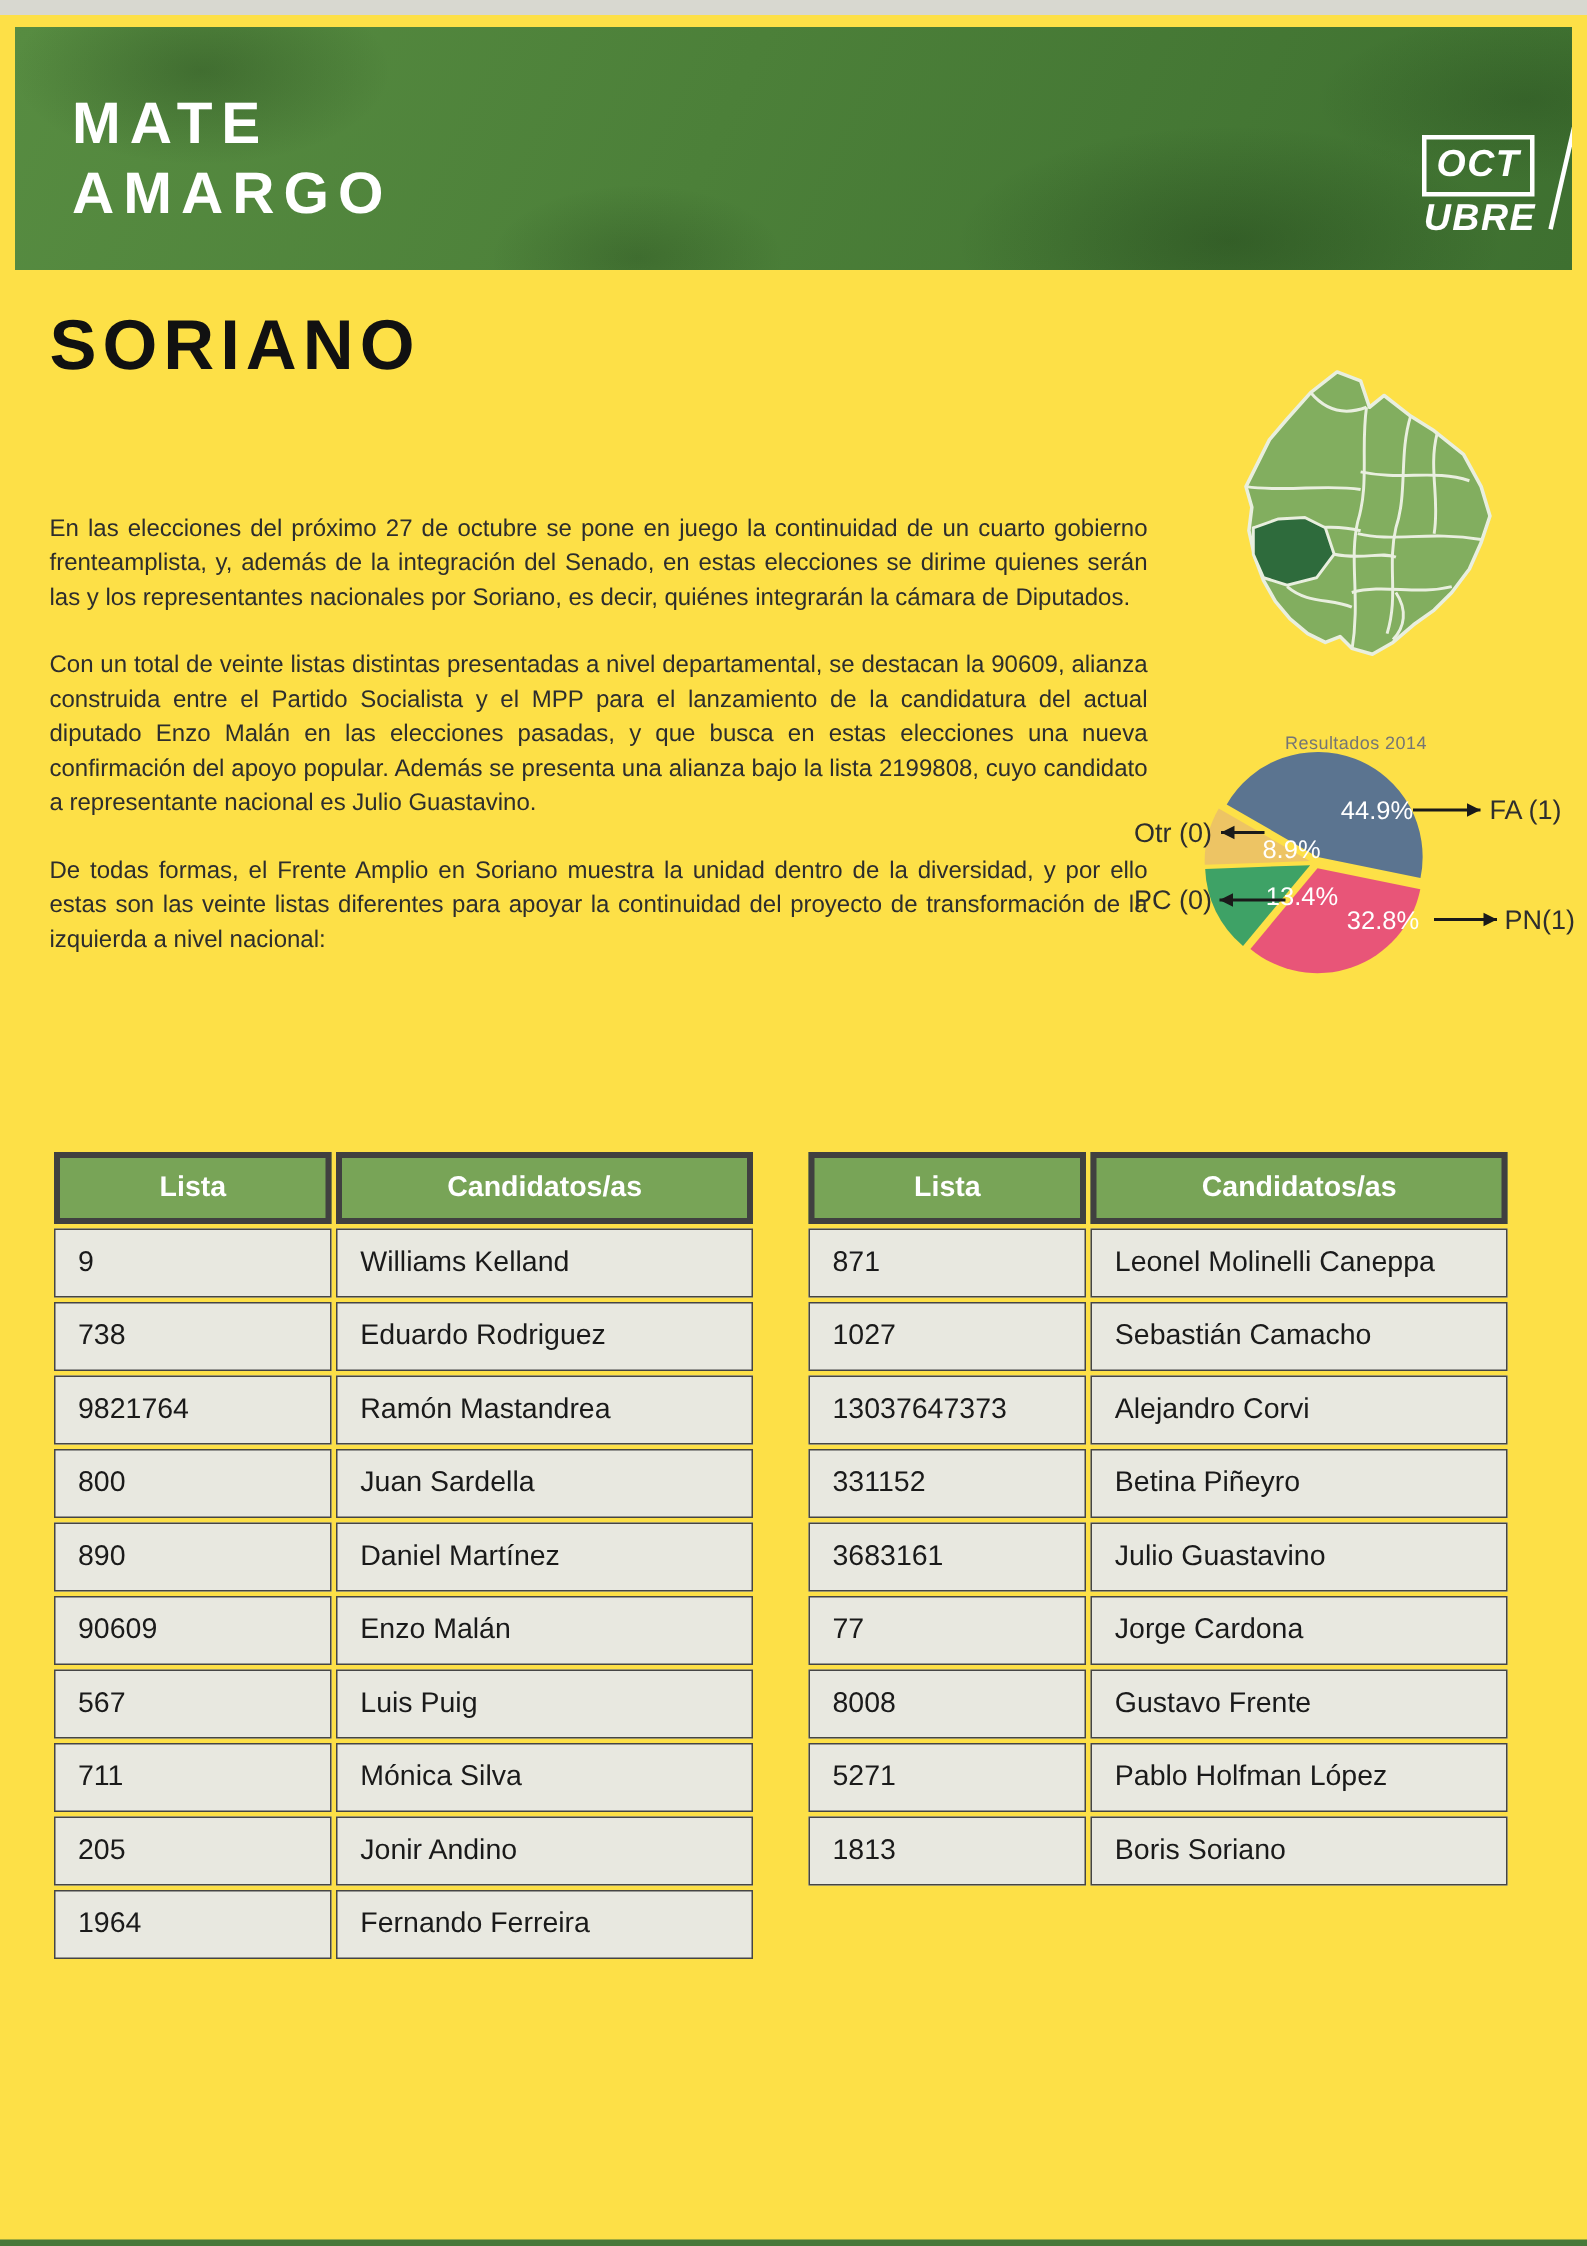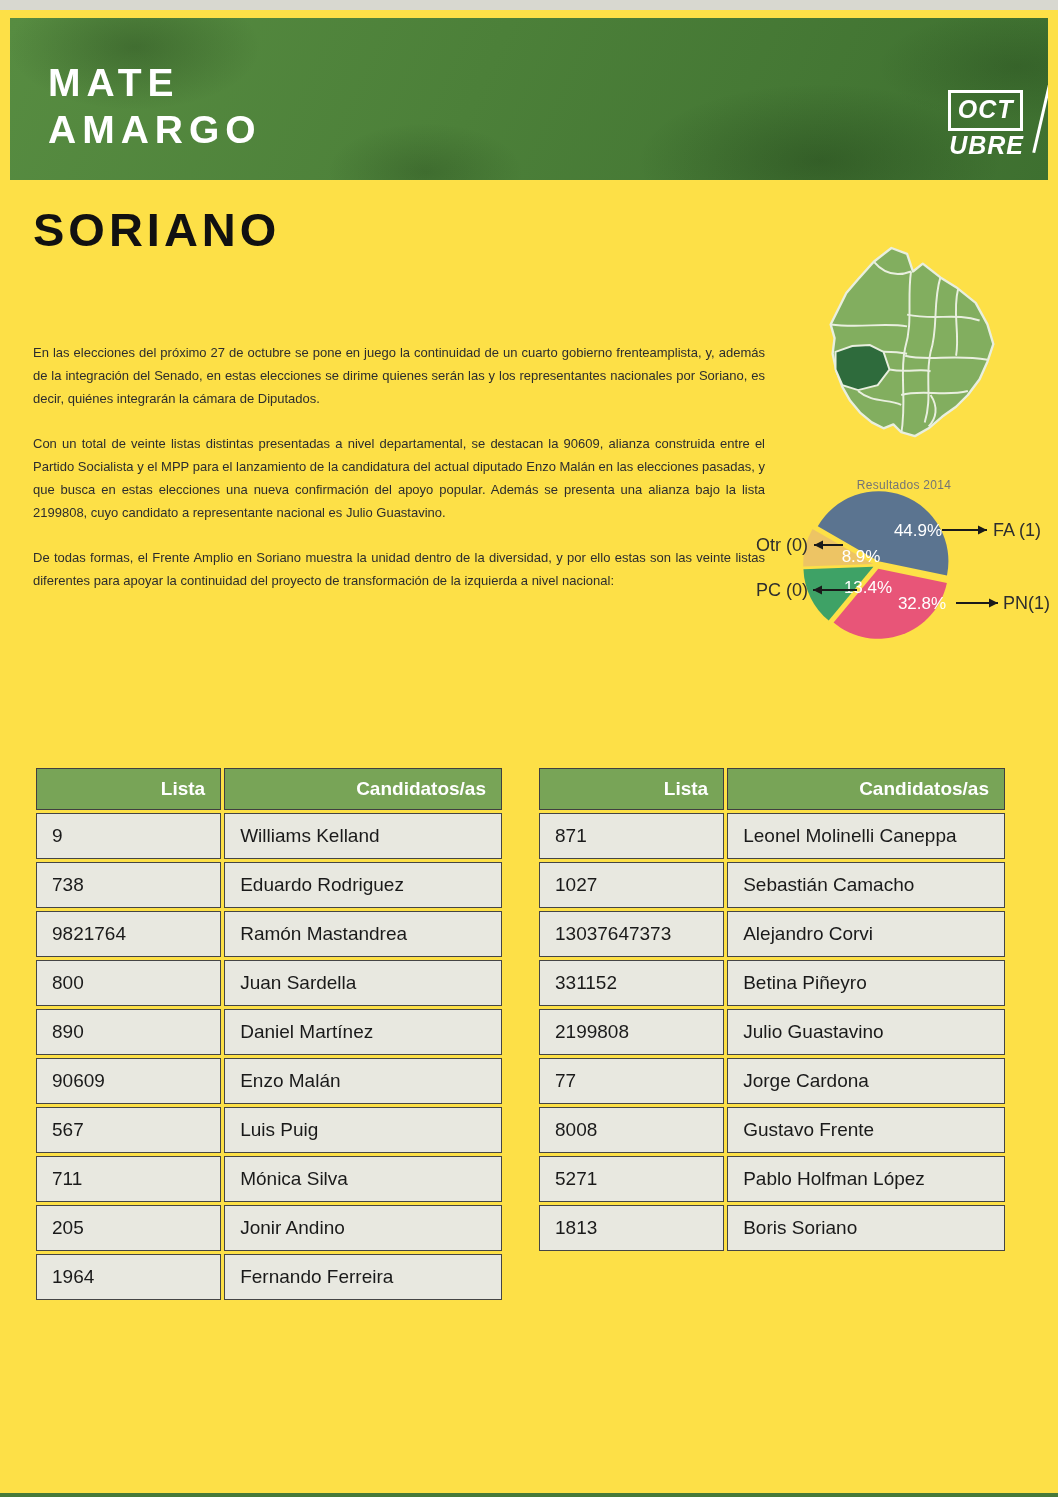--- a/index.html
+++ b/index.html
@@ -37,44 +37,44 @@
     position:absolute; left:96px; top:-32px; width:3px; height:96px;
     background:#ffffff; transform:rotate(13deg);
   }
   
   .page-title{
     position:absolute; left:33px; top:192px;
     font-size:47px; font-weight:600; letter-spacing:4px; color:#111111;
   }
   .body-copy{
     position:absolute; left:33px; top:331px; width:732px;
-    font-size:13px; line-height:23px; color:#2d2d2d; text-align:justify;
+    font-size:16px; line-height:23px; color:#2d2d2d; text-align:justify;
   }
   .body-copy p{ margin:0 0 22px 0; }
   
   .map-block{ position:absolute; left:813px; top:228px; width:196px; height:214px; }
   
-  .chart-block{ position:absolute; left:750px; top:462px; width:308px; height:180px; }
+  .chart-block{ position:absolute; left:750px; top:472px; width:308px; height:180px; }
   .chart-title{
     position:absolute; top:6px; left:0; width:100%; text-align:center;
     font-size:12px; color:#757575; letter-spacing:.3px;
   }
   .chart-block svg{ position:absolute; left:0; top:0; }
   
   table.lista-table{
     position:absolute; top:755px; width:472px;
     border-collapse:separate; border-spacing:3px;
     table-layout:fixed;
   }
   table.lista-table.left{ left:33px; }
   table.lista-table.right{ left:536px; }
   table.lista-table th{
-    background:#78a457; color:#ffffff; text-align:right;
+    background:#78a457; color:#ffffff; text-align:center;
     font-size:19px; font-weight:bold; padding:9px 15px; height:22px;
-    border:1px solid #404040;
+    border:4px solid #404040;
   }
   table.lista-table td{
     background:#e8e8e0; color:#1a1a1a;
     font-size:19px; padding:11px 15px; height:22px;
     border:1px solid #454545;
   }
   
   .footer-bar{
     position:absolute; left:0; right:0; bottom:0; height:14px; background:#47793a;
   }
@@ -232,21 +232,21 @@
         </tr>
         <tr>
           <td>13037647373</td>
           <td>Alejandro Corvi</td>
         </tr>
         <tr>
           <td>331152</td>
           <td>Betina Piñeyro</td>
         </tr>
         <tr>
-          <td>2199808</td>
+          <td>3683161</td>
           <td>Julio Guastavino</td>
         </tr>
         <tr>
           <td>77</td>
           <td>Jorge Cardona</td>
         </tr>
         <tr>
           <td>8008</td>
           <td>Gustavo Frente</td>
         </tr>

